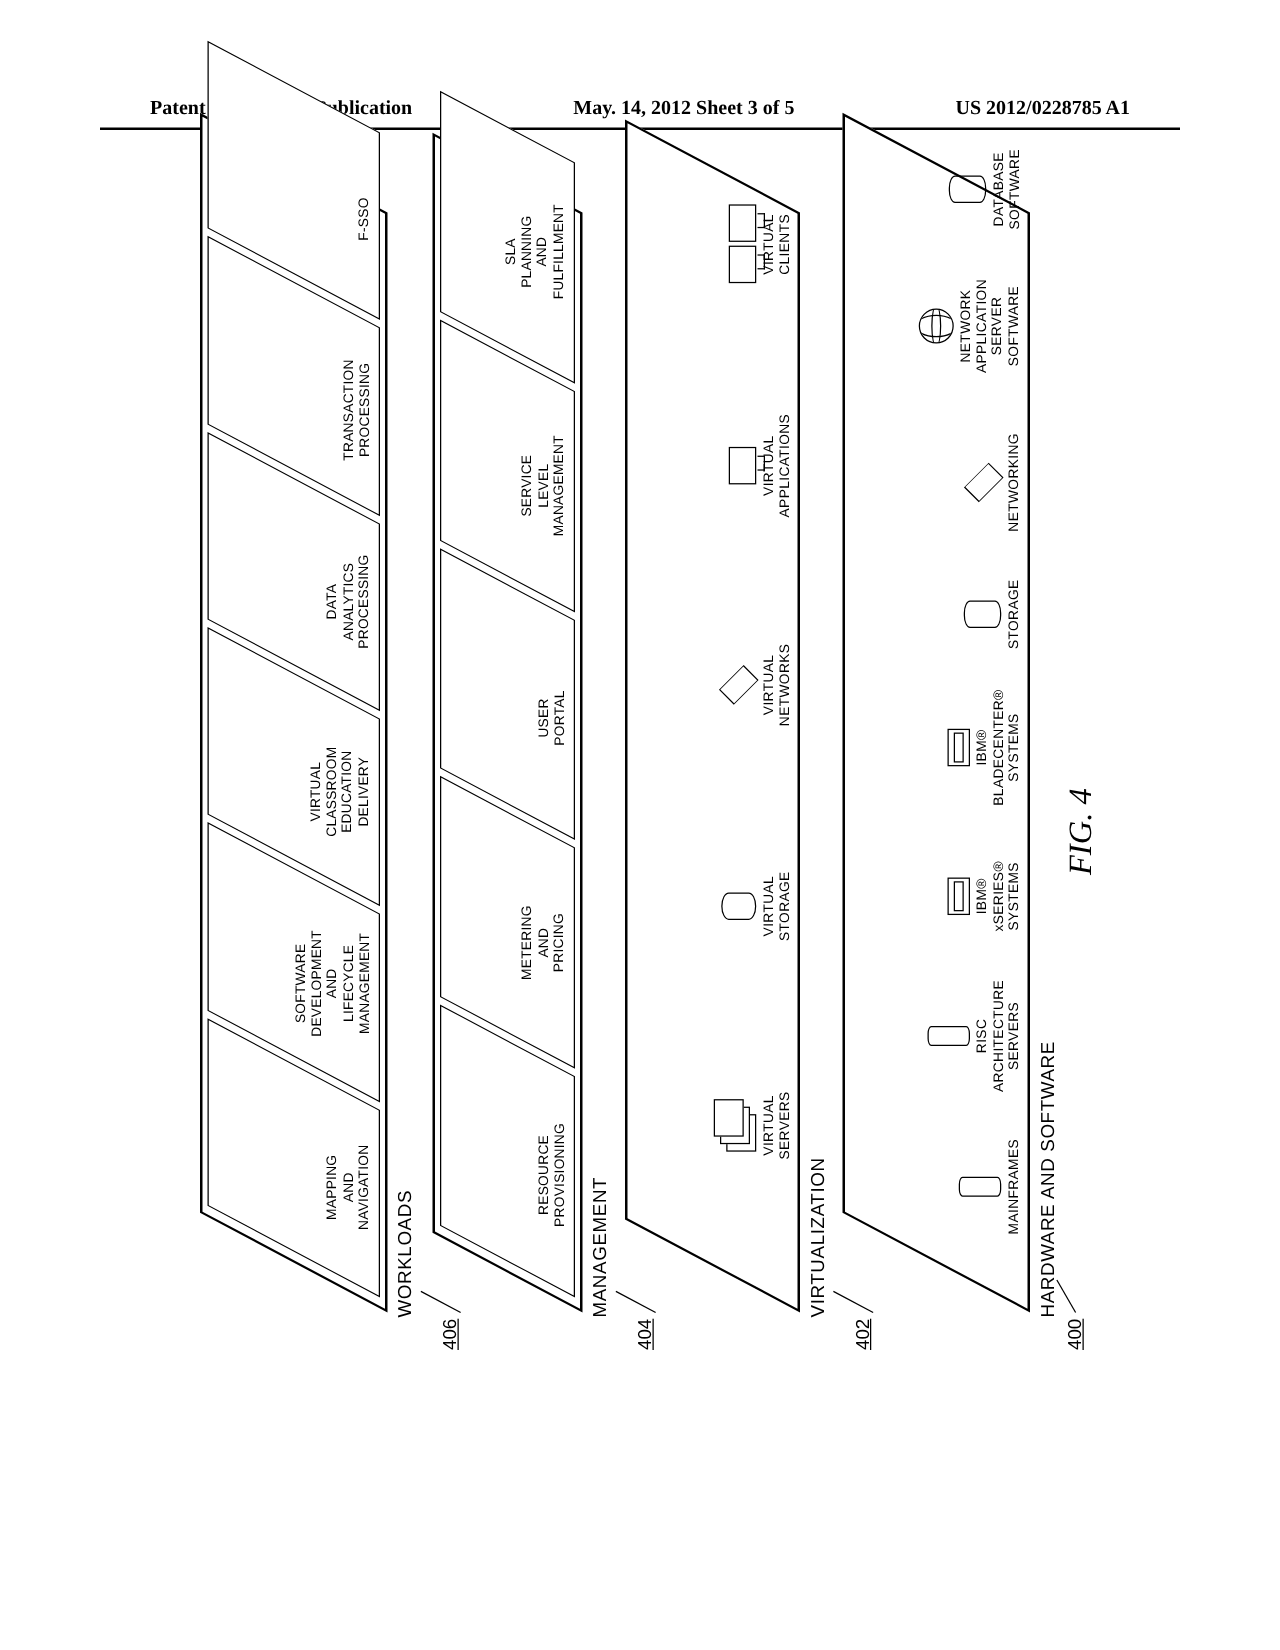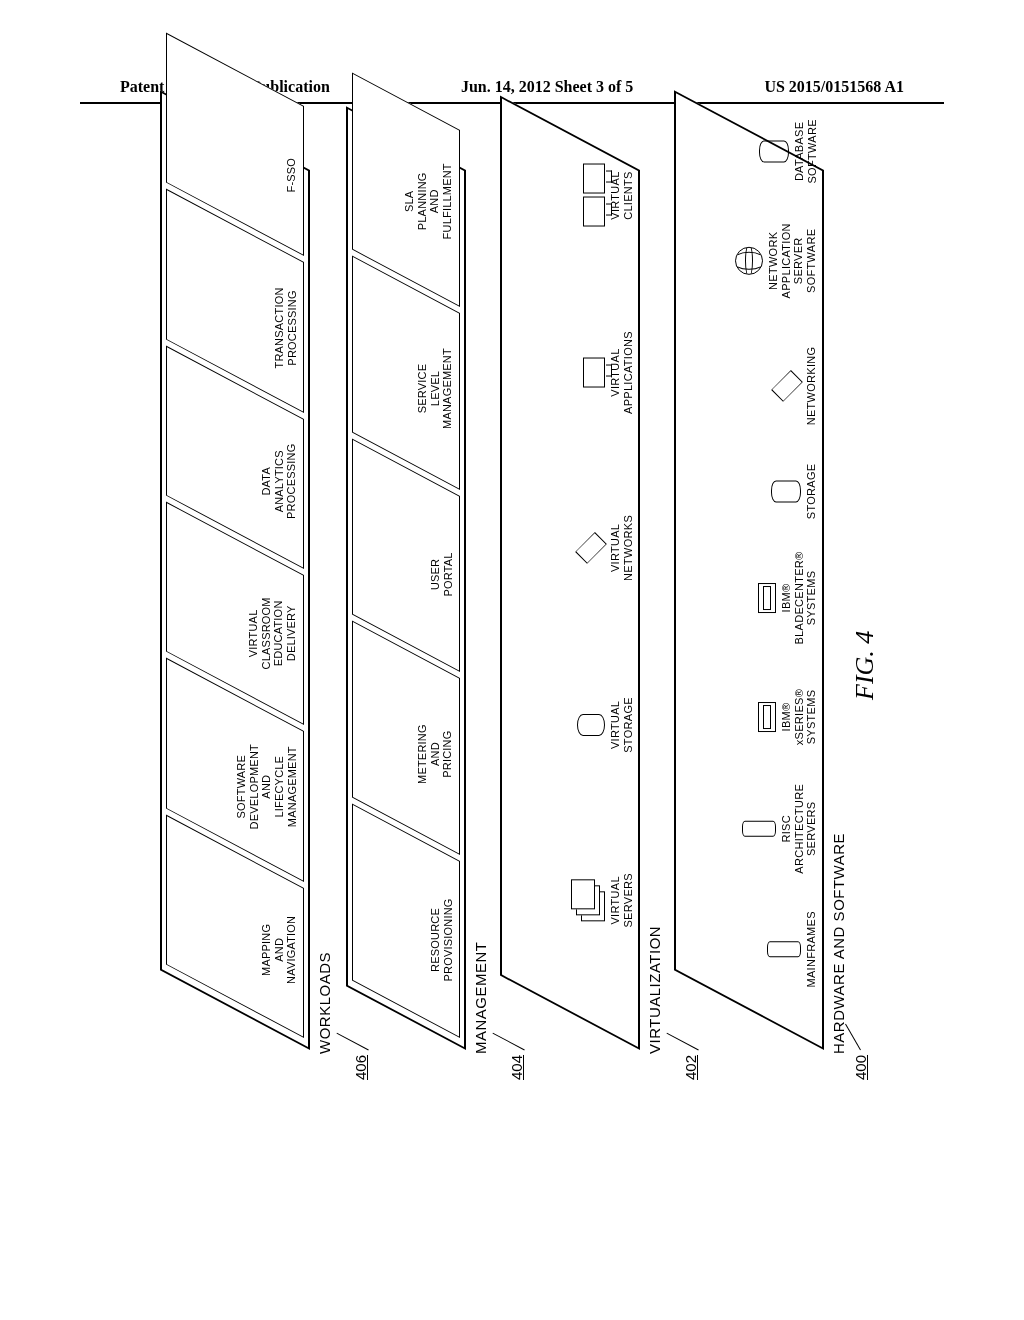--- a/index.html
+++ b/index.html
@@ -186,22 +186,22 @@
   .slab {
     width: 30px; height: 18px; border: 1.5px solid #000; position: relative;
   }
   .slab::after{content:"";position:absolute;left:2px;right:2px;top:4px;bottom:4px;border:1px solid #000;}
 </style>
 </head>
 <body>
 
 <div class="header">
   <span>Patent Application Publication</span>
-  <span>Jun. 14, 2012  Sheet 3 of 5</span>
-  <span>US 2015/0151568 A1</span>
+  <span>May. 14, 2012  Sheet 3 of 5</span>
+  <span>US 2012/0228785 A1</span>
 </div>
 <div class="header-divider"></div>
 
 <div class="figure-viewport">
   <div class="figure">
 
     <div class="layer-outer" style="top:0;">
       <div class="frame"></div>
       <div class="pcells">
         <div class="pcell">

